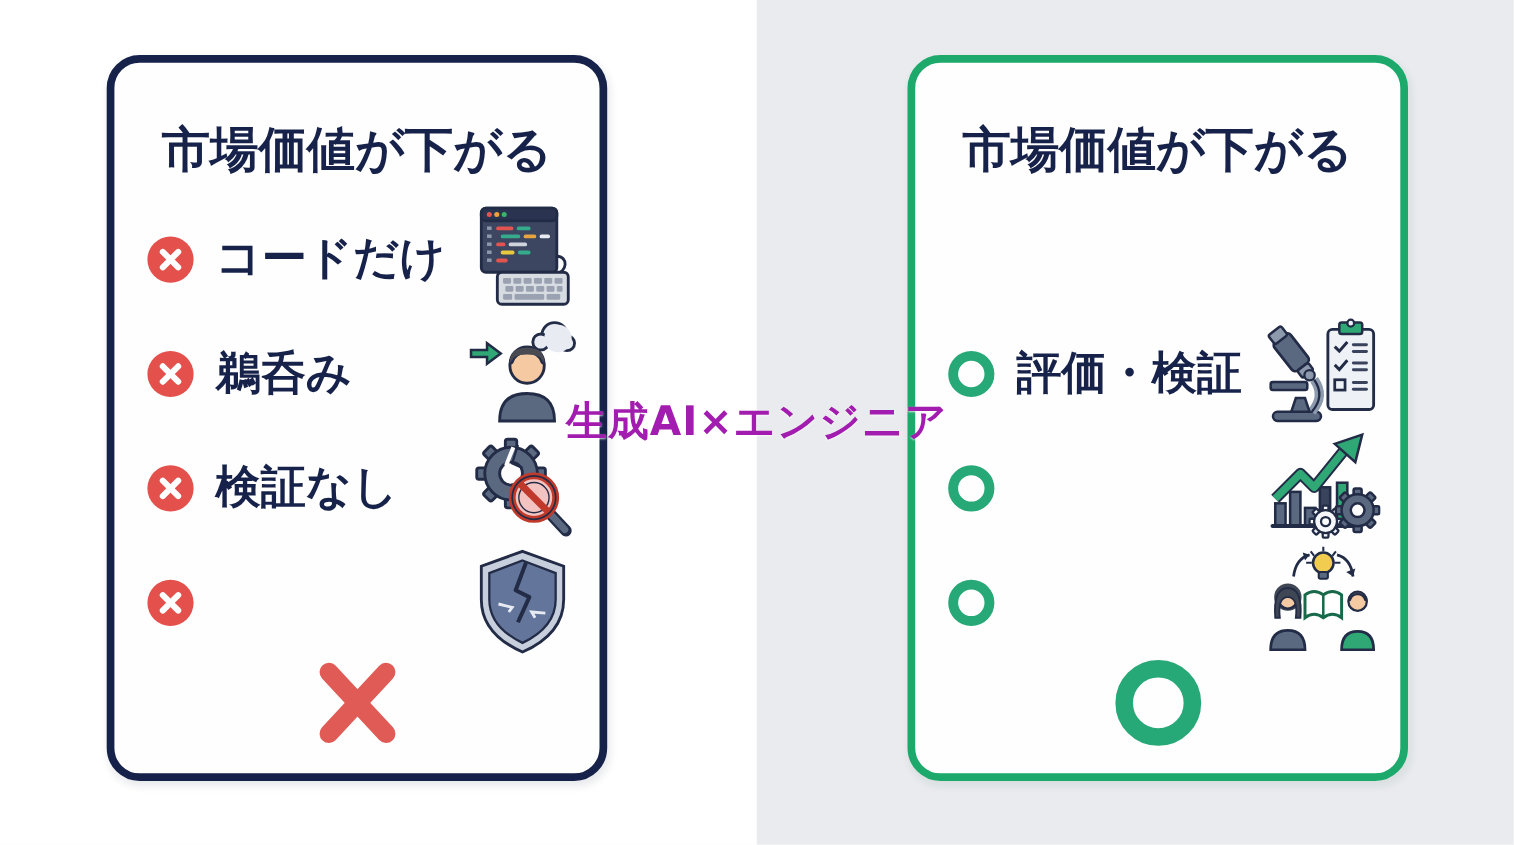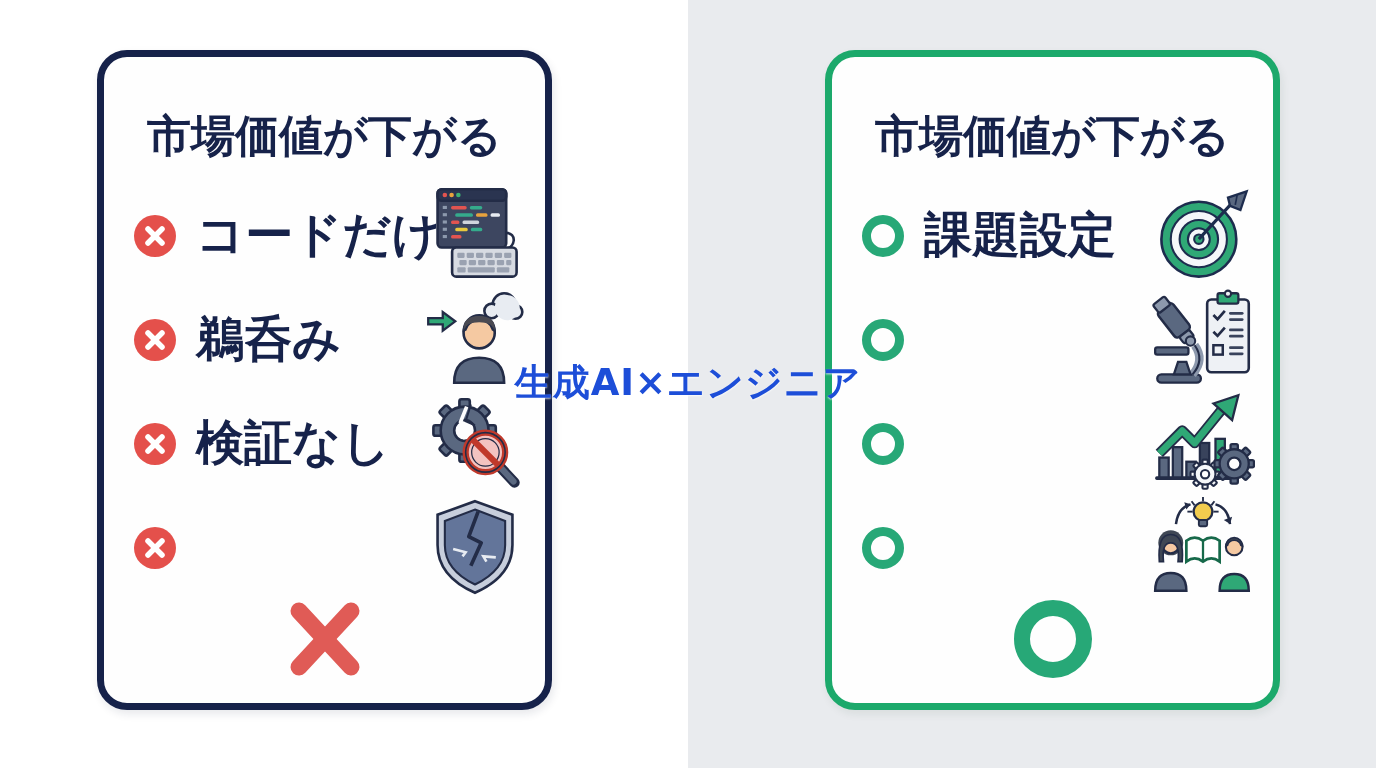--- a/index.html
+++ b/index.html
@@ -35,37 +35,37 @@
   .badge-x {
     width:42px; height:42px; border-radius:50%; background:#e4504b;
     display:flex; align-items:center; justify-content:center;
   }
   .ring-o {
     width:42px; height:42px; border-radius:50%;
     border:9px solid #27a877; background:transparent;
   }
   .row-label {
     position:absolute; left:92px; top:50%; transform:translateY(-50%);
-    font-size:48px; font-weight:800; color:#16224a; white-space:nowrap;
+    font-size:41px; font-weight:800; color:#16224a; white-space:nowrap;
   }
   .row-icon {
     position:absolute; right:18px; top:50%; transform:translateY(-50%);
     width:104px; height:104px;
   }
   .row-icon svg { width:104px; height:104px; display:block; }
 
   .verdict {
     position:absolute; bottom:22px; left:50%; transform:translateX(-50%);
     width:84px; height:84px;
   }
   .verdict svg { width:84px; height:84px; display:block; }
 
   .center-label {
     position:absolute; top:358px; left:0; width:100%;
-    text-align:center; font-size:37px; font-weight:800; color:#1d4ed8;
+    text-align:center; font-size:37px; font-weight:800; color:#a21caf;
     white-space:nowrap; letter-spacing:1px;
     text-shadow:0 1px 2px rgba(255,255,255,0.8);
   }
 </style>
 </head>
 <body>
 
 <div class="bg-half bg-left"></div>
 <div class="bg-half bg-right"></div>
 
@@ -218,43 +218,26 @@
     <svg viewBox="0 0 84 84">
       <line x1="16" y1="14" x2="68" y2="70" stroke="#e05b56" stroke-width="17" stroke-linecap="round"></line>
       <line x1="68" y1="14" x2="16" y2="70" stroke="#e05b56" stroke-width="17" stroke-linecap="round"></line>
     </svg>
   </div>
 </div>
 
 <div class="card card-good">
   <div class="card-title">市場価値が下がる</div>
 
-  <div class="row row-1">
+
+  <div class="row row-2">
     <div class="marker">
         <div class="ring-o"></div>
       </div>
-    <div class="row-label">課題設定</div>
-    <div class="row-icon">
-      <svg viewBox="0 0 100 100">
-        <circle cx="46" cy="54" r="36" fill="#2fa876" stroke="#1d2c4e" stroke-width="2.5"></circle>
-        <circle cx="46" cy="54" r="27" fill="#f5f7fa" stroke="#1d2c4e" stroke-width="2"></circle>
-        <circle cx="46" cy="54" r="18.5" fill="#2fa876" stroke="#1d2c4e" stroke-width="2"></circle>
-        <circle cx="46" cy="54" r="10.5" fill="#f5f7fa" stroke="#1d2c4e" stroke-width="2"></circle>
-        <circle cx="46" cy="54" r="4.5" fill="#2fa876" stroke="#1d2c4e" stroke-width="2"></circle>
-        <line x1="46" y1="54" x2="80" y2="17" stroke="#1d2c4e" stroke-width="3"></line>
-        <polygon points="74,14 92,8 86,26 76,22" fill="#5a6880" stroke="#1d2c4e" stroke-width="2.2"></polygon>
-        <line x1="83" y1="11" x2="81" y2="21" stroke="#1d2c4e" stroke-width="1.6"></line>
-      </svg>
-    </div>
-  </div>
-
-  <div class="row row-2">
-    <div class="marker">
-        <div class="ring-o"></div>
-      </div>
+    <div class="row-label">評価・検証</div>
     <div class="row-icon">
       <svg viewBox="0 0 100 100">
         <rect x="54" y="12" width="40" height="70" rx="4" fill="#eef1f5" stroke="#232c47" stroke-width="2.5"></rect>
         <rect x="64" y="6" width="20" height="10" rx="2" fill="#2fa876" stroke="#232c47" stroke-width="2.2"></rect>
         <circle cx="74" cy="6.5" r="3" fill="#eef1f5" stroke="#232c47" stroke-width="2"></circle>
         <path d="M60,27 l4,4 l7,-8" fill="none" stroke="#232c47" stroke-width="2.6"></path>
         <path d="M60,43 l4,4 l7,-8" fill="none" stroke="#232c47" stroke-width="2.6"></path>
         <rect x="60" y="56" width="9" height="9" fill="none" stroke="#232c47" stroke-width="2.4"></rect>
         <g fill="#39435c">
             <rect x="75" y="24" width="14" height="2.6" rx="1.3"></rect>

